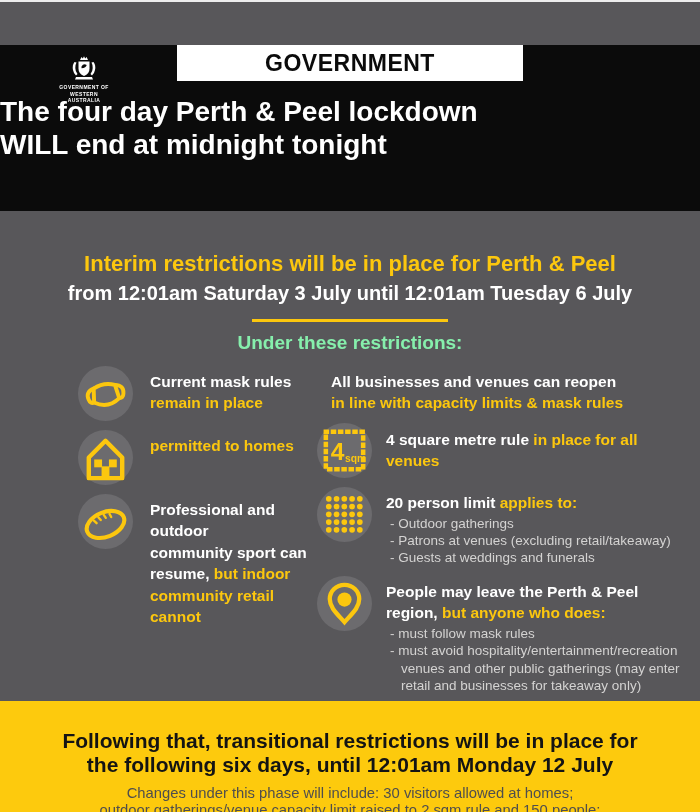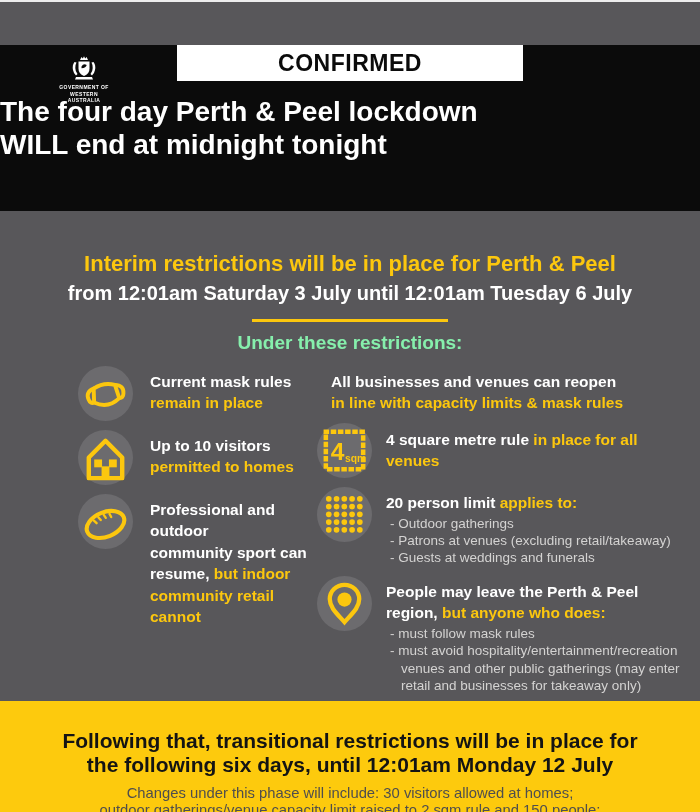--- a/index.html
+++ b/index.html
@@ -63,21 +63,21 @@
         <path d="M14.5 7.5 h11 v7 q0 5.5 -5.5 7.5 q-5.5 -2 -5.5 -7.5 Z" fill="#ffffff"></path>
         <path d="M17.5 12.5 q2.2 -3.8 5.2 -1.4 q-0.6 3 -5.2 3.2 Z" fill="#0b0b0b"></path>
         <path d="M10.5 8 q-2.5 3 -1.5 8 q0.6 3.5 3 5.5 l1.5 -1.5 q-2.2 -2.5 -2.2 -6 q0 -3.5 1.2 -5.5 Z" fill="#ffffff"></path>
         <path d="M29.5 8 q2.5 3 1.5 8 q-0.6 3.5 -3 5.5 l-1.5 -1.5 q2.2 -2.5 2.2 -6 q0 -3.5 -1.2 -5.5 Z" fill="#ffffff"></path>
         <path d="M12 23 h16 l1 2.5 h-18 Z" fill="#ffffff"></path>
       </svg>
     </span>
     <div class="logo-caption">GOVERNMENT OF</div>
     <div class="logo-caption">WESTERN AUSTRALIA</div>
   </div>
-  <div class="badge">CONFIRMED</div>
+  <div class="badge">GOVERNMENT</div>
   <div class="headline">
     <div>The four day Perth &amp; Peel lockdown</div>
     <div>WILL end at midnight tonight</div>
   </div>
 </div>
 
 <div class="sec-gray">
   <div class="interim-title">Interim restrictions will be in place for Perth &amp; Peel</div>
   <div class="interim-subtitle">from 12:01am Saturday 3 July until 12:01am Tuesday 6 July</div>
   <div class="divider"></div>
@@ -104,21 +104,20 @@
           <div class="iconwrap">
             <div class="circle"></div>
             <svg viewBox="0 0 56 56">
               <path d="M11 28 L28 11 L45 28 L45 49 L11 49 Z" fill="none" stroke="#fcc70e" stroke-width="4.5" stroke-linejoin="round"></path>
               <rect x="16.5" y="30" width="8" height="8" fill="#fcc70e"></rect>
               <rect x="31.5" y="30" width="8" height="8" fill="#fcc70e"></rect>
               <rect x="24" y="37" width="8" height="12" fill="#fcc70e"></rect>
             </svg>
           </div>
           <div class="itext">
-            <div class="line"><span class="wht">Up to 10 visitors</span></div>
             <div class="line"><span class="yel">permitted to homes</span></div>
           </div>
         </div>
         <div class="item">
           <div class="iconwrap">
             <div class="circle"></div>
             <svg viewBox="0 0 56 56">
               <g transform="rotate(-22 28 31)">
                 <ellipse cx="28" cy="31" rx="20" ry="12.5" fill="none" stroke="#fcc70e" stroke-width="4.2"></ellipse>
                 <g stroke="#fcc70e" stroke-width="2.4" stroke-linecap="round">

